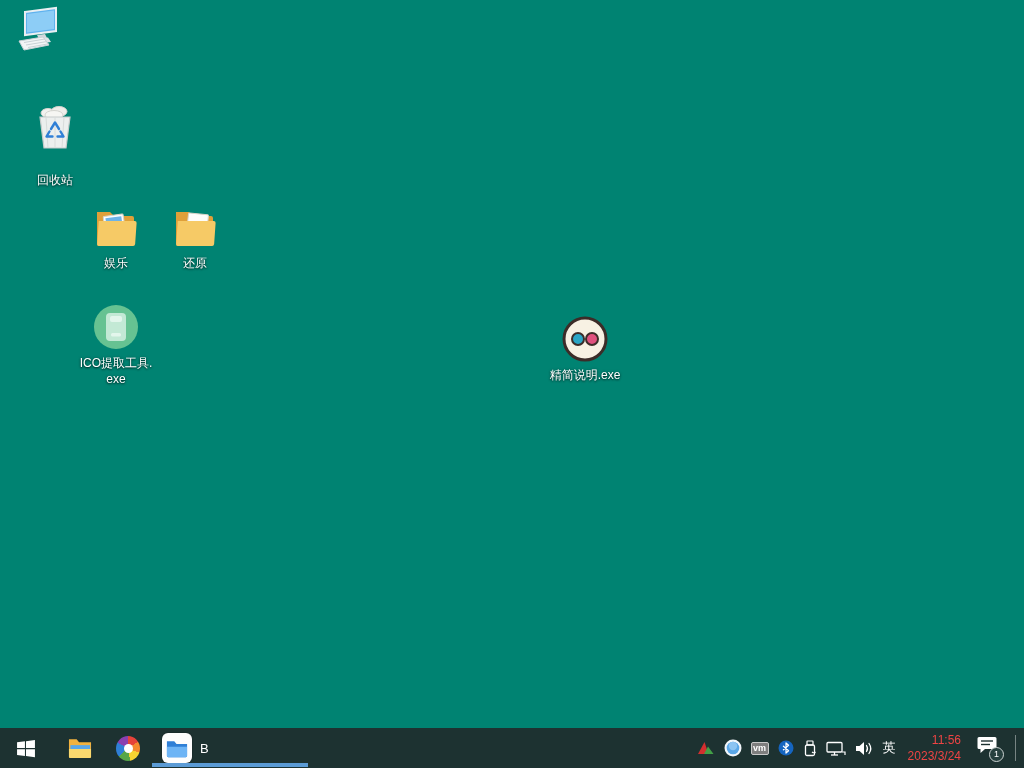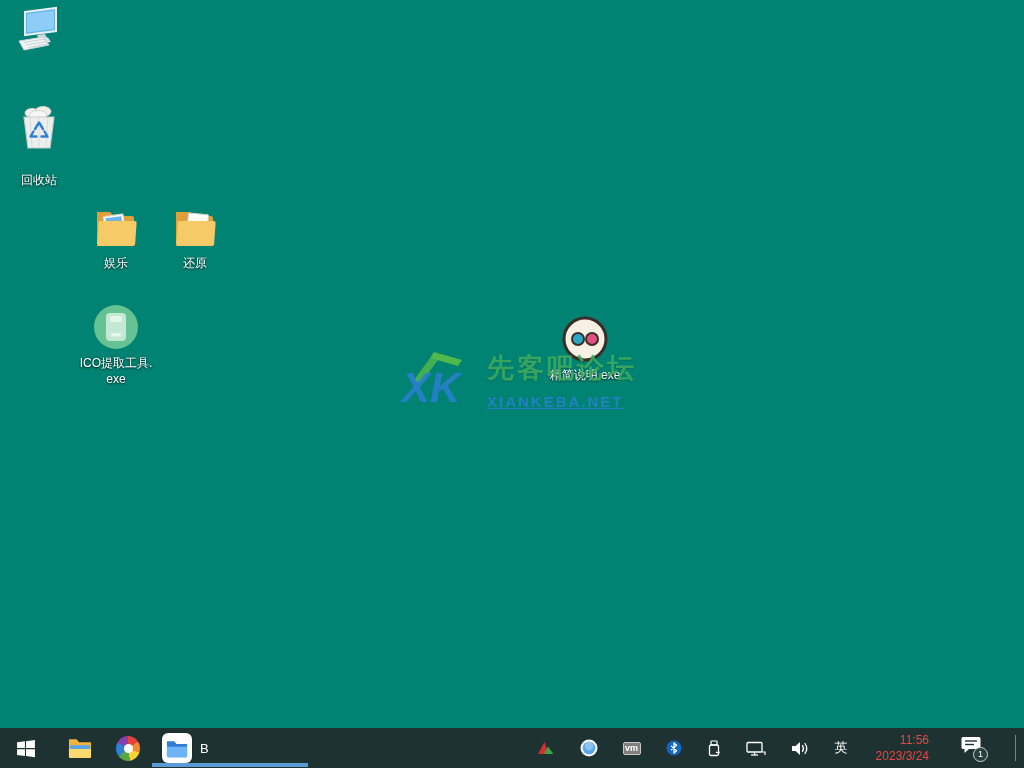--- a/index.html
+++ b/index.html
@@ -70,21 +70,21 @@
     margin-left:22px; width:30px; height:30px; border-radius:6px;
     background:#fdfdfd; display:flex; align-items:center; justify-content:center;
     box-shadow:0 0 2px rgba(0,0,0,.4);
   }
   .tb-applabel { margin-left:8px; color:#fff; font-size:13px; }
   .tb-progress {
     position:absolute; left:152px; bottom:1px; width:156px; height:4px;
     background:#5b9bd5;
   }
 
-  .tb-right { position:absolute; right:7px; top:0; height:40px; display:flex; align-items:center; gap:25px; }
+  .tb-right { position:absolute; right:7px; top:0; height:40px; display:flex; align-items:center; gap:9px; }
   .tray-ico { display:flex; align-items:center; justify-content:center; }
   .vm-badge {
     width:18px; height:13px; background:#7e7e7e; border:1px solid #c9c9c9;
     border-radius:2px; color:#fff; font-size:9px; font-weight:bold;
     display:flex; align-items:center; justify-content:center; line-height:1;
   }
   .lang-ind { color:#fff; font-size:13px; }
   .clock { text-align:right; color:#ef4444; font-size:12px; line-height:1.35; margin-left:3px; }
   .notif { position:relative; width:26px; height:26px; margin-left:6px; }
   .notif-badge {
@@ -105,21 +105,21 @@
       <polygon points="12,9 39,5.5 39,24 12,27.5" fill="#8dcdf6"></polygon>
       <polygon points="22,30 30,29 32,33 24,34" fill="#cfd8dd"></polygon>
       <polygon points="18,34 33,32.5 36,37 21,39" fill="#dde4e8"></polygon>
       <polygon points="4,36 28,32 34,40 9,45" fill="#f2f5f6" stroke="#c9d2d6" stroke-width="1"></polygon>
       <line x1="9" y1="37.5" x2="30" y2="34" stroke="#c9d2d6" stroke-width="1"></line>
       <line x1="11" y1="40" x2="32" y2="36.5" stroke="#c9d2d6" stroke-width="1"></line>
       <line x1="13" y1="42.5" x2="33.5" y2="38.8" stroke="#c9d2d6" stroke-width="1"></line>
     </svg>
   </div>
 
-  <div class="desktop-icon" style="left:0px; top:103px;gap:22px;">
+  <div class="desktop-icon" style="left:16px; top:103px;gap:22px;">
     <svg class="glyph" viewBox="0 0 48 48">
       <ellipse cx="17" cy="10" rx="7" ry="4.5" fill="#f2f2ef" stroke="#d4d4cf" stroke-width="1"></ellipse>
       <ellipse cx="28" cy="8.5" rx="8" ry="5" fill="#eeeeea" stroke="#d4d4cf" stroke-width="1"></ellipse>
       <ellipse cx="23" cy="12" rx="9" ry="4.5" fill="#f6f6f3" stroke="#d4d4cf" stroke-width="1"></ellipse>
       <path d="M9 14 L39 14 L35 45 L13 45 Z" fill="#ecefee" stroke="#c6cccb" stroke-width="1.2"></path>
       <path d="M15 14 L17 45 M24 14 L24 45 M33 14 L31 45" stroke="#d8dcdb" stroke-width="1" fill="none"></path>
       <g stroke="#2f7fd6" stroke-width="2.4" fill="none" stroke-linecap="round" stroke-linejoin="round">
         <path d="M20 26 l4 -6.5 4 6.5"></path>
         <path d="M29.5 28.5 l3 5 -6 0"></path>
         <path d="M18.5 28.5 l-3 5 6 0"></path>
@@ -168,31 +168,20 @@
 
   <div class="desktop-icon" style="left:546px; top:315px;">
     <svg class="glyph" viewBox="0 0 48 48">
       <circle cx="24" cy="24" r="21" fill="#f7f1e3" stroke="#3c2c28" stroke-width="3"></circle>
       <circle cx="17" cy="24" r="6" fill="#2aa5c5" stroke="#3c2c28" stroke-width="2"></circle>
       <circle cx="31" cy="24" r="6" fill="#e0517e" stroke="#3c2c28" stroke-width="2"></circle>
     </svg>
     <div class="label">精简说明.exe</div>
   </div>
 
-  <div class="watermark">
-    <svg width="80" height="64" viewBox="0 0 80 64">
-      <path d="M34 2 L62 10 L58 16 L30 8 Z" fill="rgba(90,190,70,.9)"></path>
-      <path d="M30 8 L38 10 L20 34 L14 30 Z" fill="rgba(90,190,70,.75)"></path>
-      <text x="2" y="52" font-size="42" font-weight="bold" font-style="italic" fill="rgba(43,127,212,.85)" font-family="Liberation Sans, sans-serif">XK</text>
-    </svg>
-    <div class="wm-text">
-      <div class="wm-title">先客吧论坛</div>
-      <div class="wm-site">XIANKEBA.NET</div>
-    </div>
-  </div>
 
 
   <div class="taskbar">
     <div class="tb-left">
 
       <div class="tb-btn tb-start">
         <svg width="20" height="19" viewBox="0 0 19 18">
           <polygon points="1,3.1 8.5,2.1 8.5,8.6 1,8.6" fill="#fff"></polygon>
           <polygon points="9.5,2 18,0.9 18,8.6 9.5,8.6" fill="#fff"></polygon>
           <polygon points="1,9.6 8.5,9.6 8.5,16.1 1,15.1" fill="#fff"></polygon>

